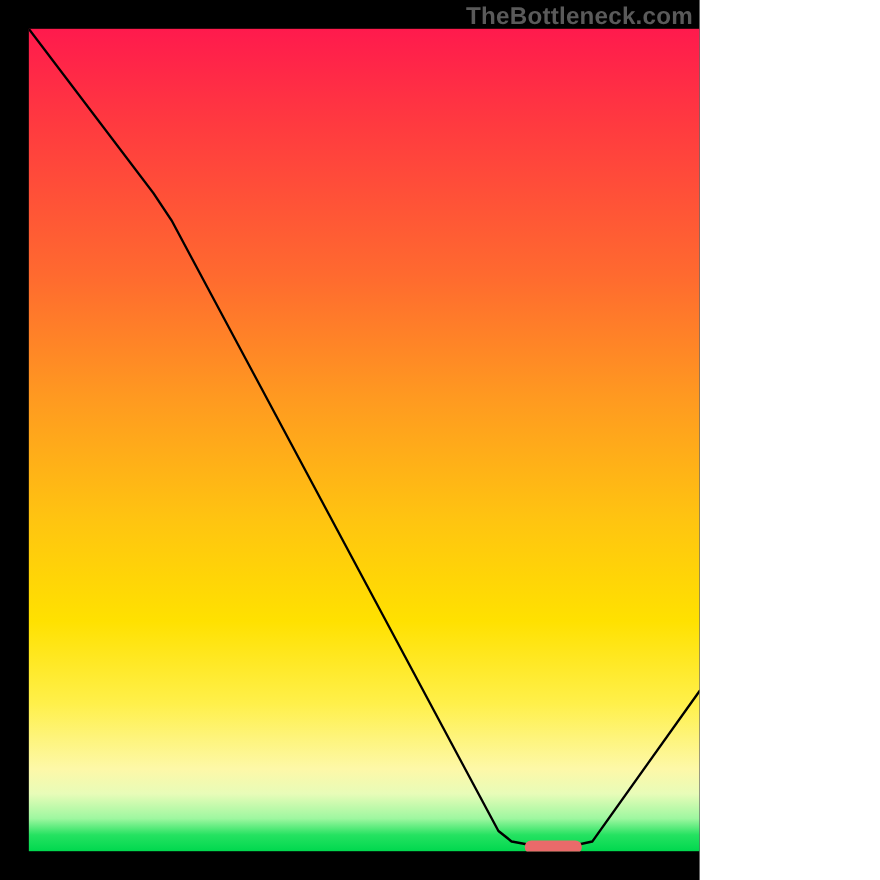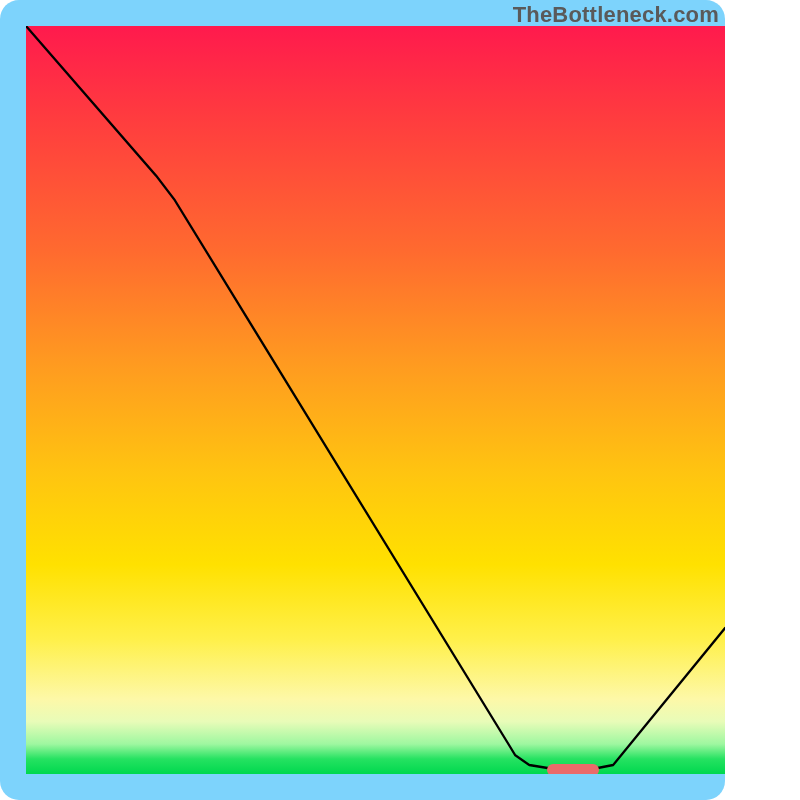--- a/index.html
+++ b/index.html
@@ -6,24 +6,23 @@
     margin: 0;
     padding: 0;
     width: 800px;
     height: 800px;
     overflow: hidden;
     font-family: Arial, Helvetica, sans-serif;
     background: #ffffff;
   }
   .chart-wrap {
     position: relative;
-    width: 725px;
+    width: 636px;
     height: 800px;
-    background: #7dd3fc;
-    border-radius: 19px;
+    background: #000000;
   }
   .plot-area {
     position: absolute;
     
     left: 26px;
     right: 0;
     top: 26px;
     bottom: 26px;
     overflow: hidden;
   }

